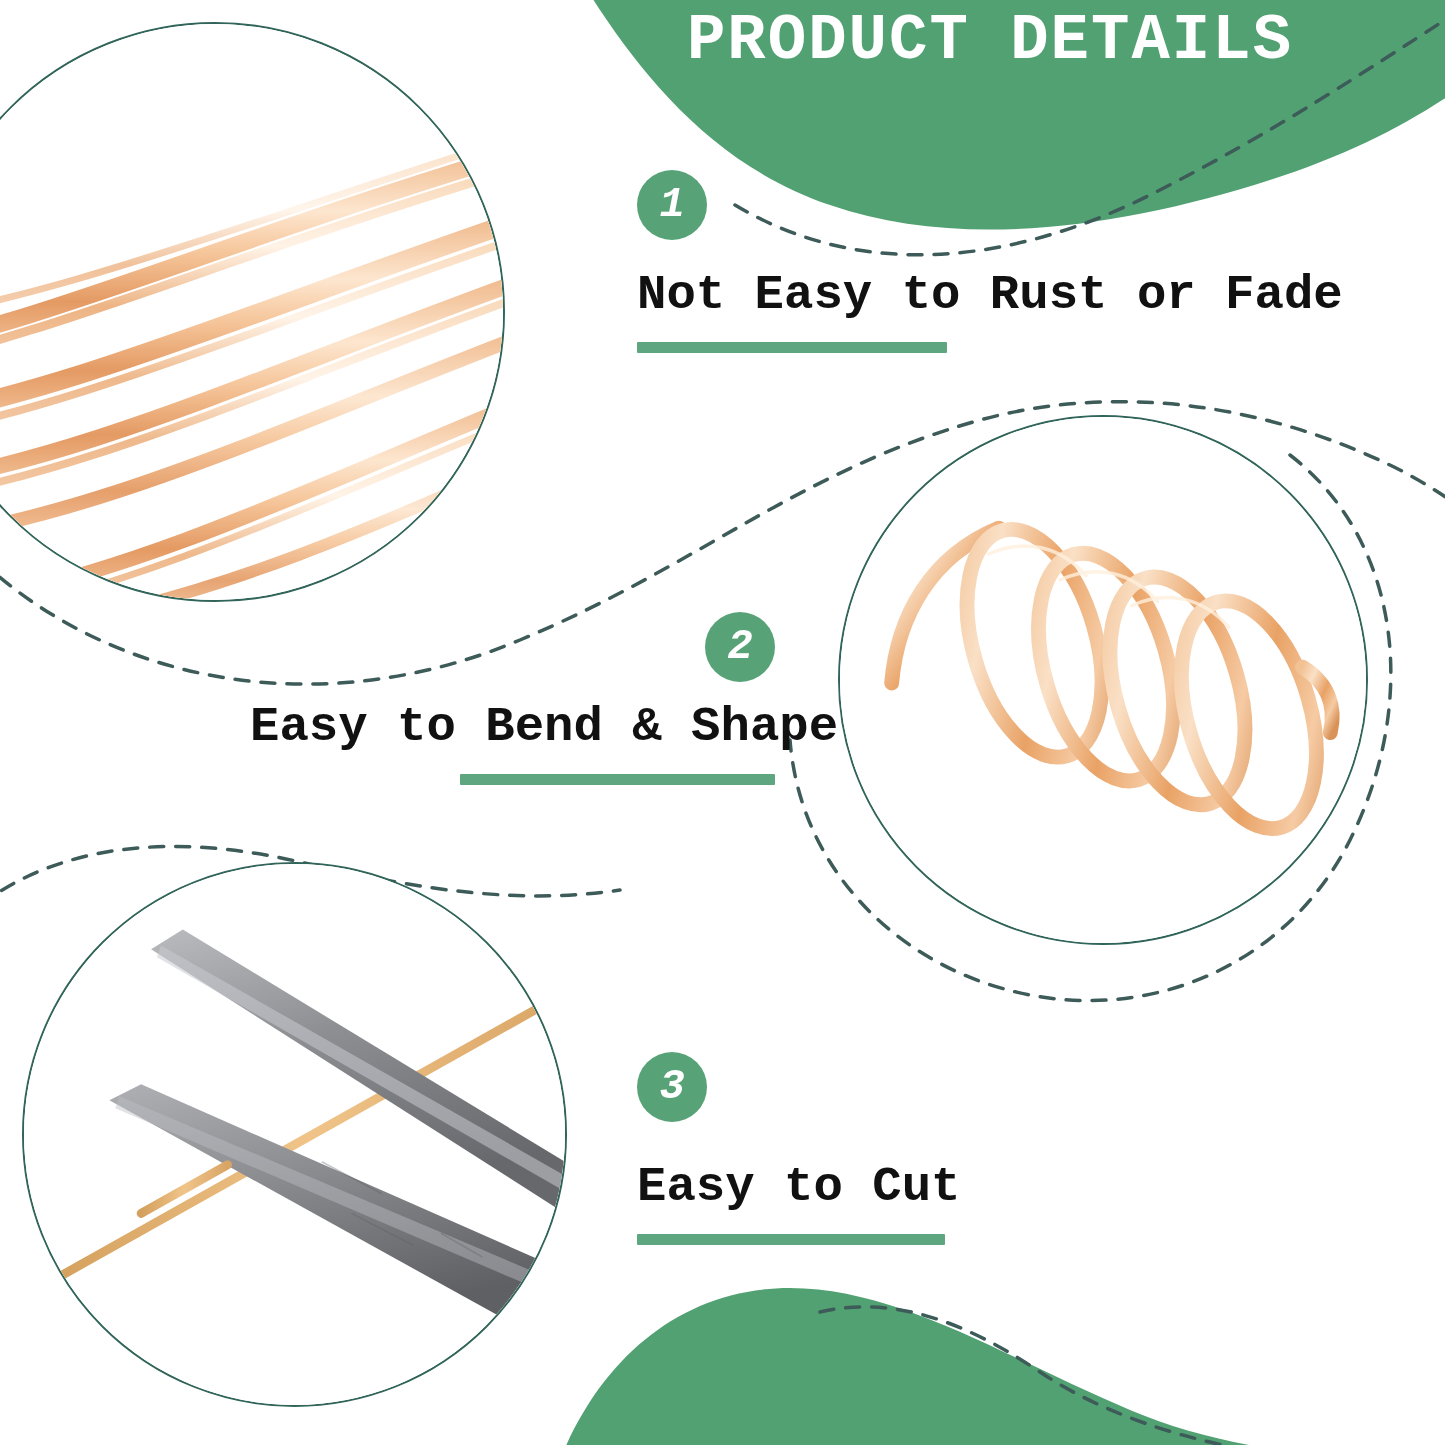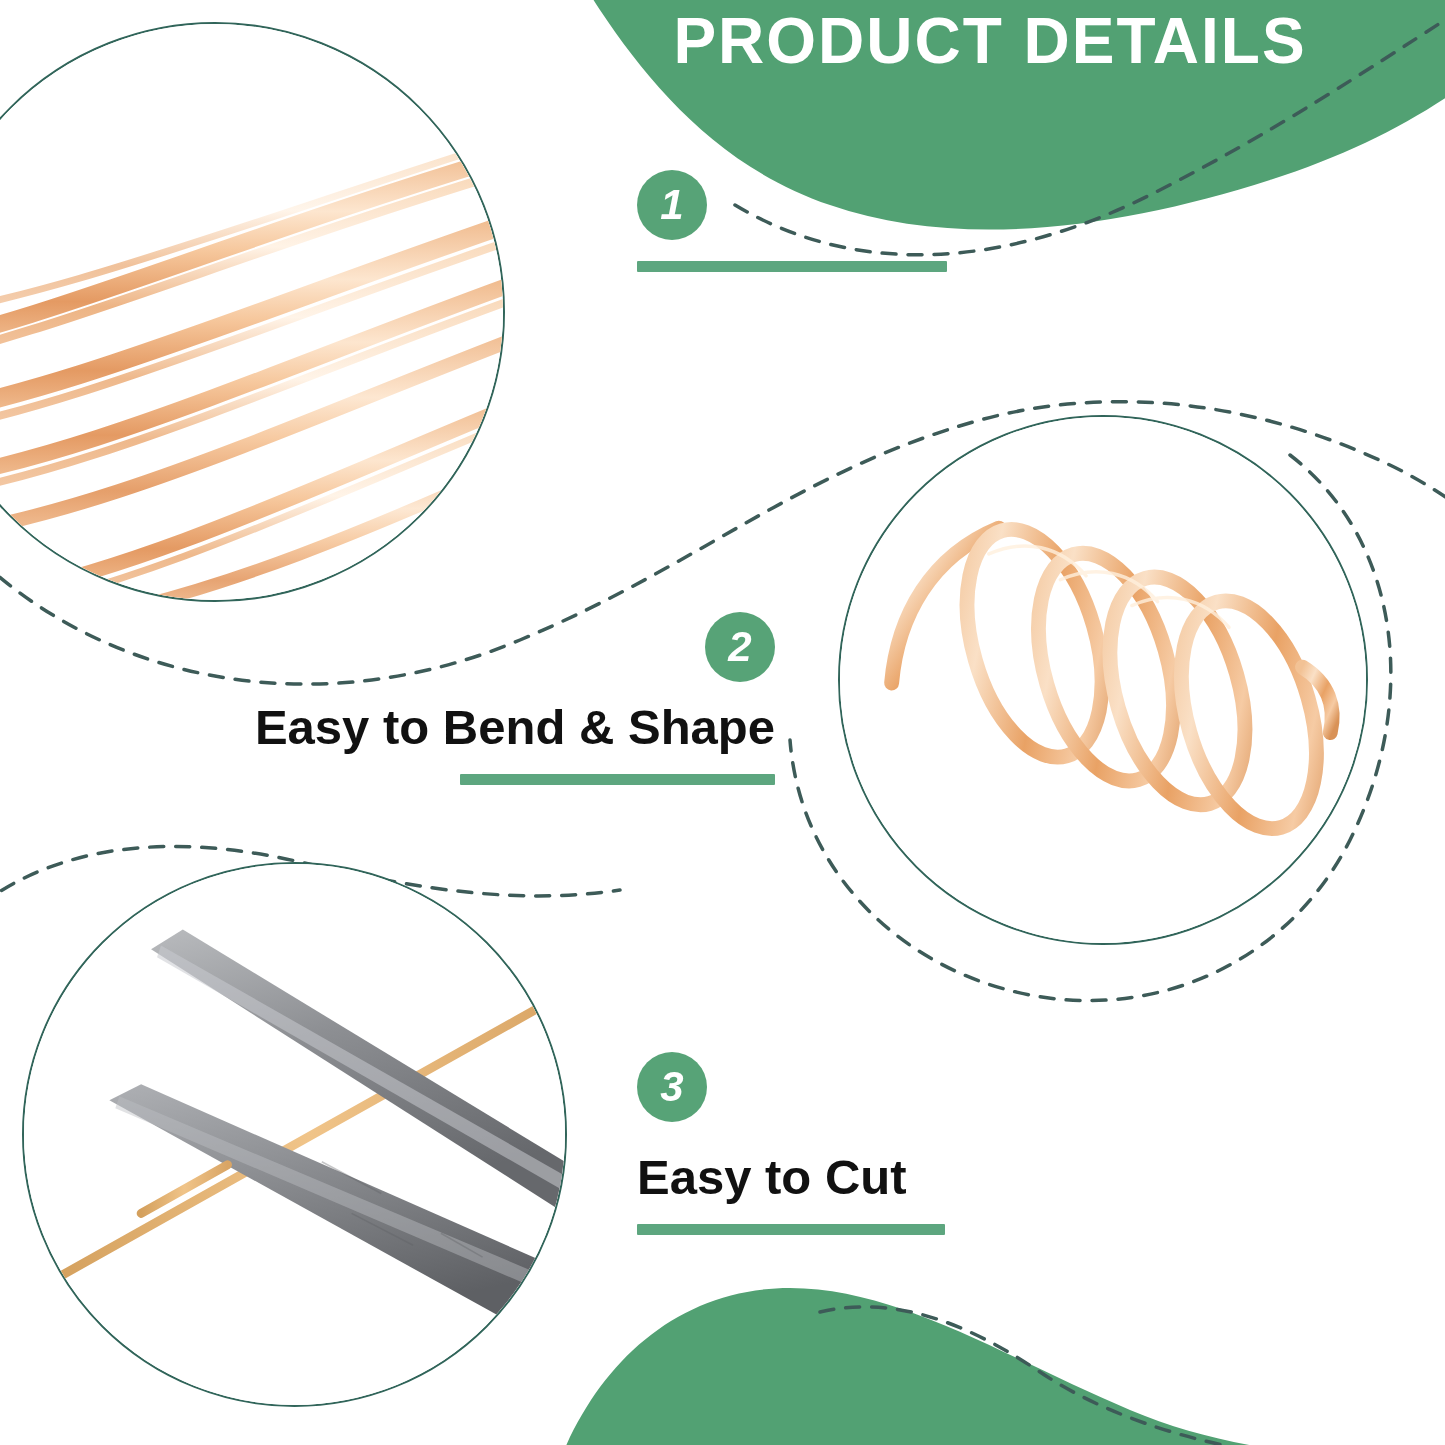--- a/index.html
+++ b/index.html
@@ -6,21 +6,21 @@
     margin: 0;
     padding: 0;
     background: #ffffff;
   }
   #page {
     position: relative;
     width: 1445px;
     height: 1445px;
     background: #ffffff;
     overflow: hidden;
-    font-family: Liberation Sans, sans-serif;
+    font-family: Liberation Mono, monospace;
   }
   .layer {
     position: absolute;
     left: 0; top: 0;
     width: 1445px;
     height: 1445px;
     pointer-events: none;
   }
   
   #header-banner-text {
@@ -72,21 +72,21 @@
   #feature-1 { left: 637px; top: 170px; }
   #feature-1 .feature-title { margin-top: 30px; }
   #feature-1 .rule { width: 310px; margin-top: 21px; }
   
   #feature-2 { left: 250px; top: 612px; width: 525px; text-align: right; }
   #feature-2 .badge { margin-left: auto; }
   #feature-2 .feature-title { margin-top: 20px; }
   #feature-2 .rule { width: 315px; margin-left: auto; margin-top: 21px; }
   
   #feature-3 { left: 637px; top: 1052px; }
-  #feature-3 .feature-title { margin-top: 30px; }
+  #feature-3 .feature-title { margin-top: 40px; }
   #feature-3 .rule { width: 308px; margin-top: 21px; }
 
   
   .photo-circle {
     position: absolute;
     border-radius: 50%;
     overflow: hidden;
     background: #ffffff;
     border: 2px solid #31655a;
     box-sizing: border-box;
@@ -262,20 +262,21 @@
         <path d="M 330,352 L 392,384"></path>
         <path d="M 420,372 L 462,396"></path>
       </g>
     </svg>
   </div>
 
   <div class="feature" id="feature-1">
     <div class="badge">
       <span>1</span>
     </div>
+    <div class="feature-title">Not Easy to Rust or Fade</div>
     <div class="rule"></div>
   </div>
 
   <div class="feature" id="feature-2">
     <div class="badge">
       <span>2</span>
     </div>
     <div class="feature-title">Easy to Bend &amp; Shape</div>
     <div class="rule"></div>
   </div>

